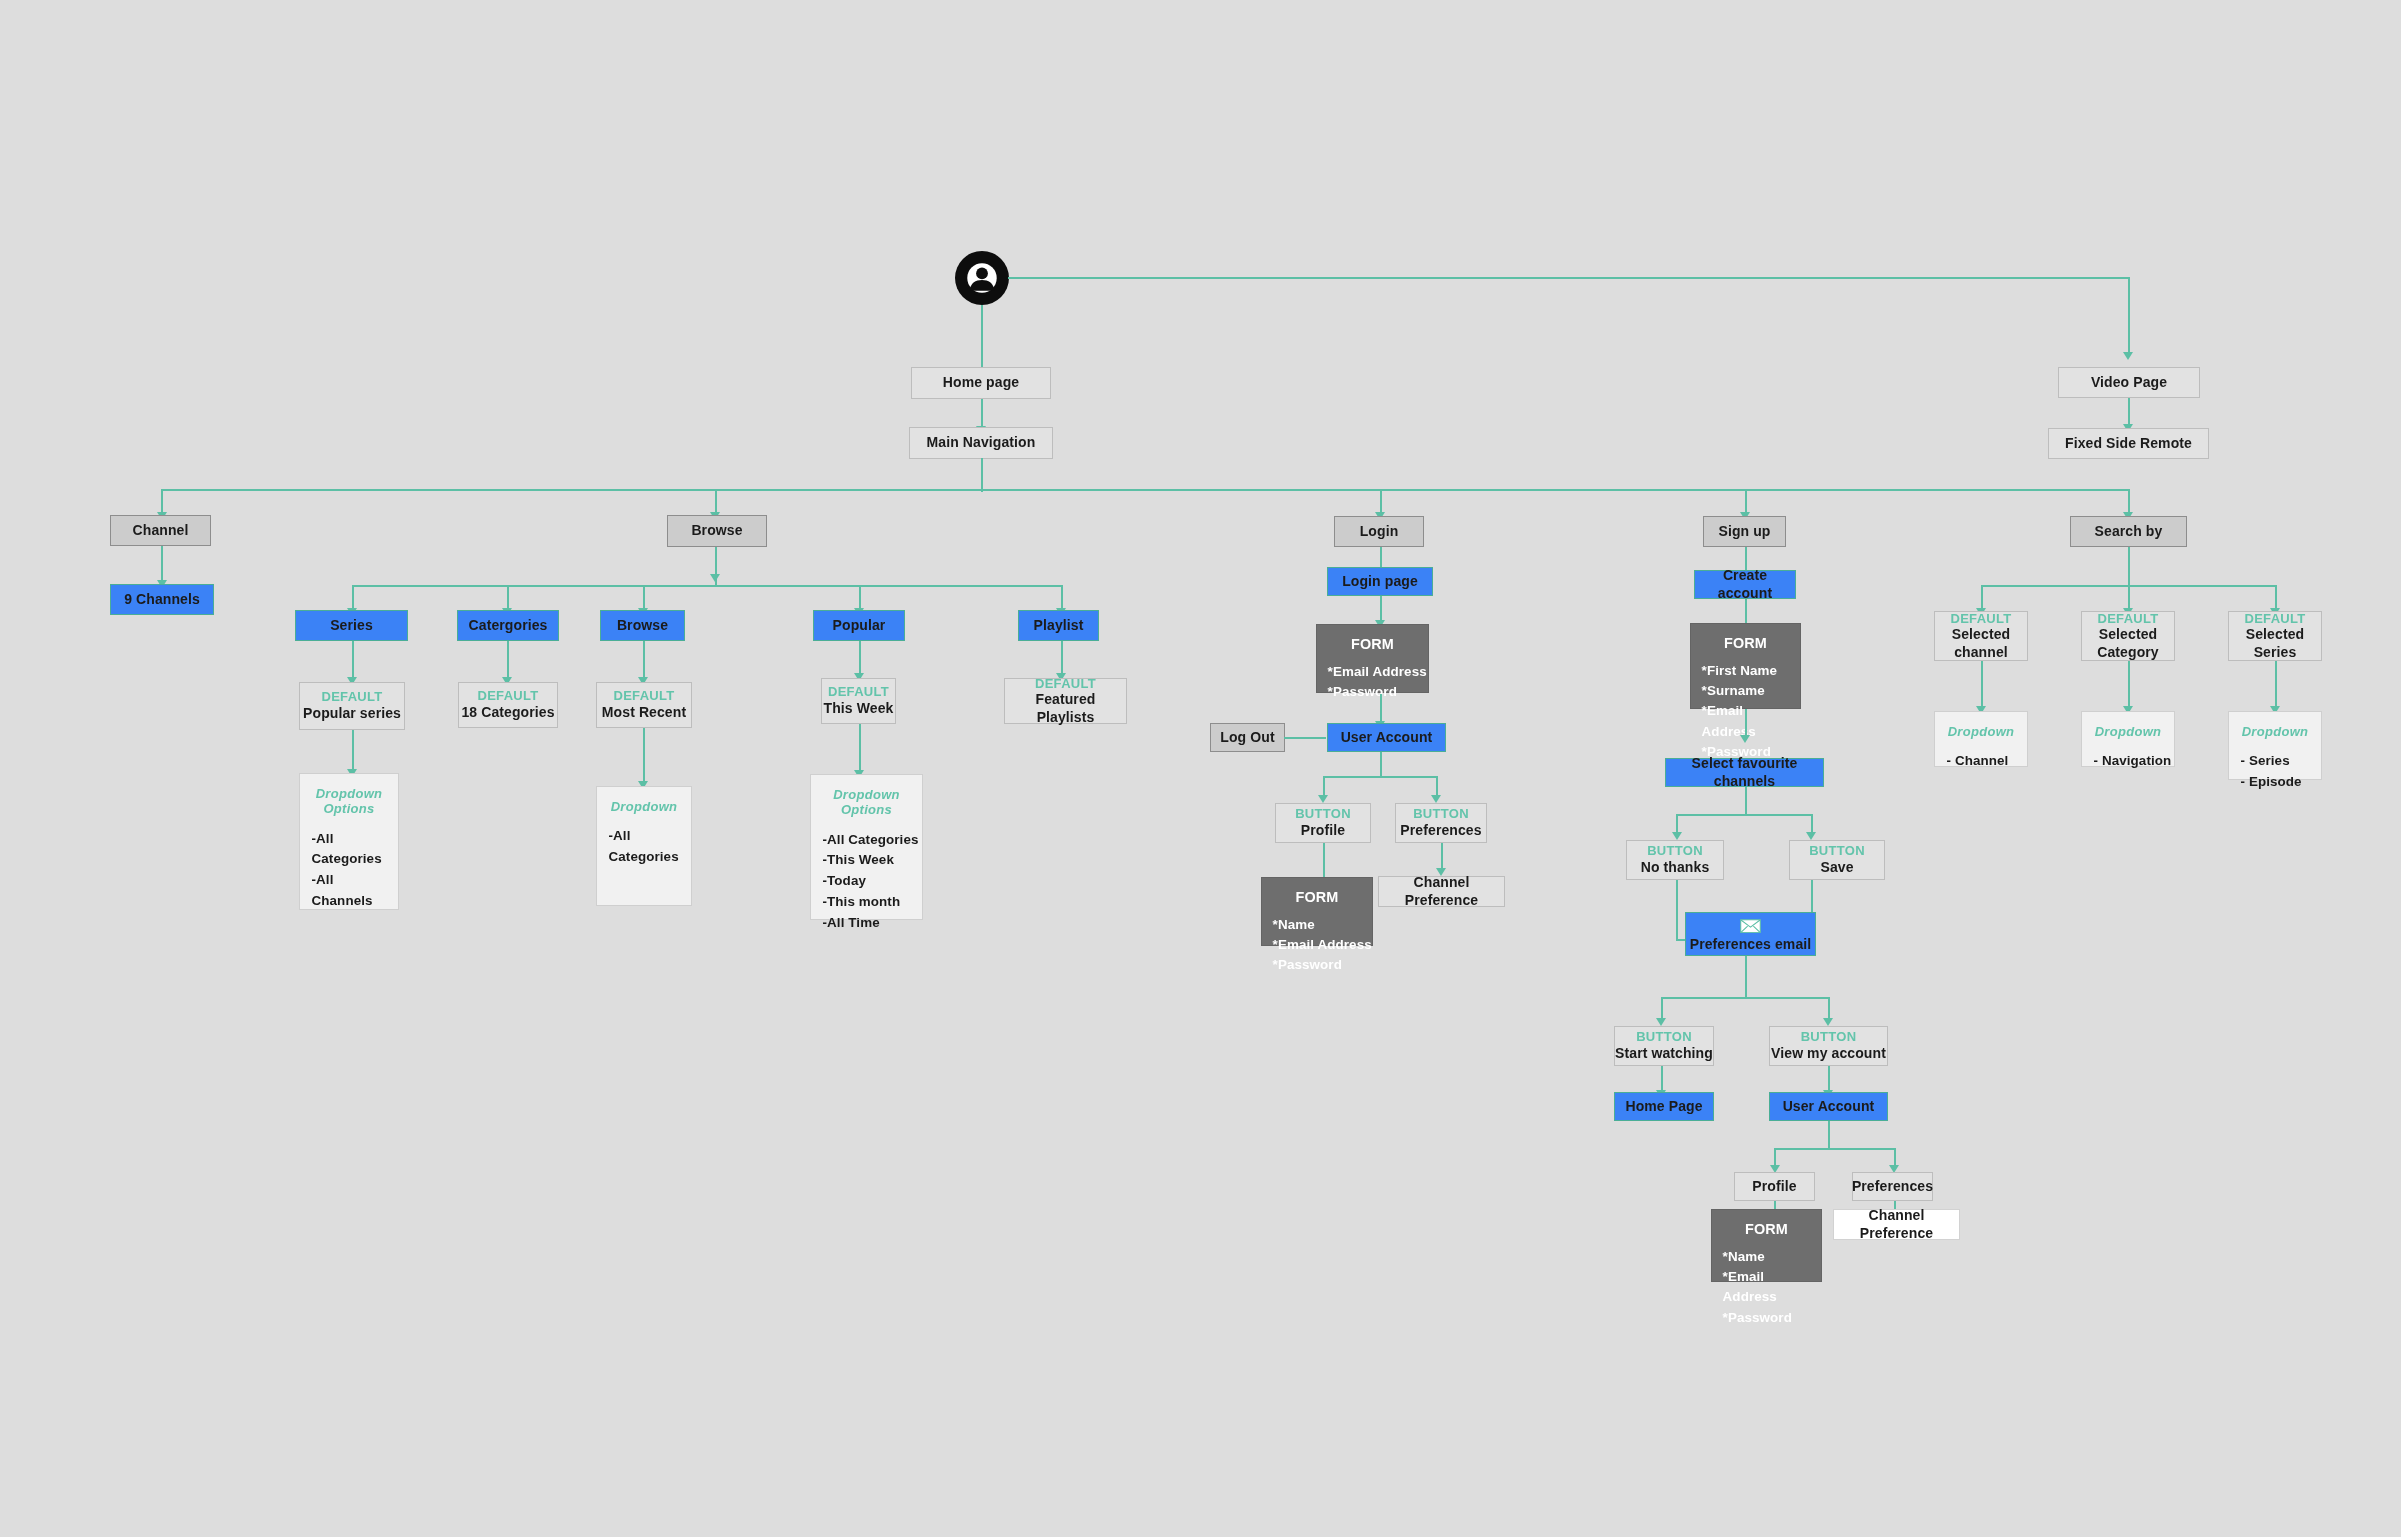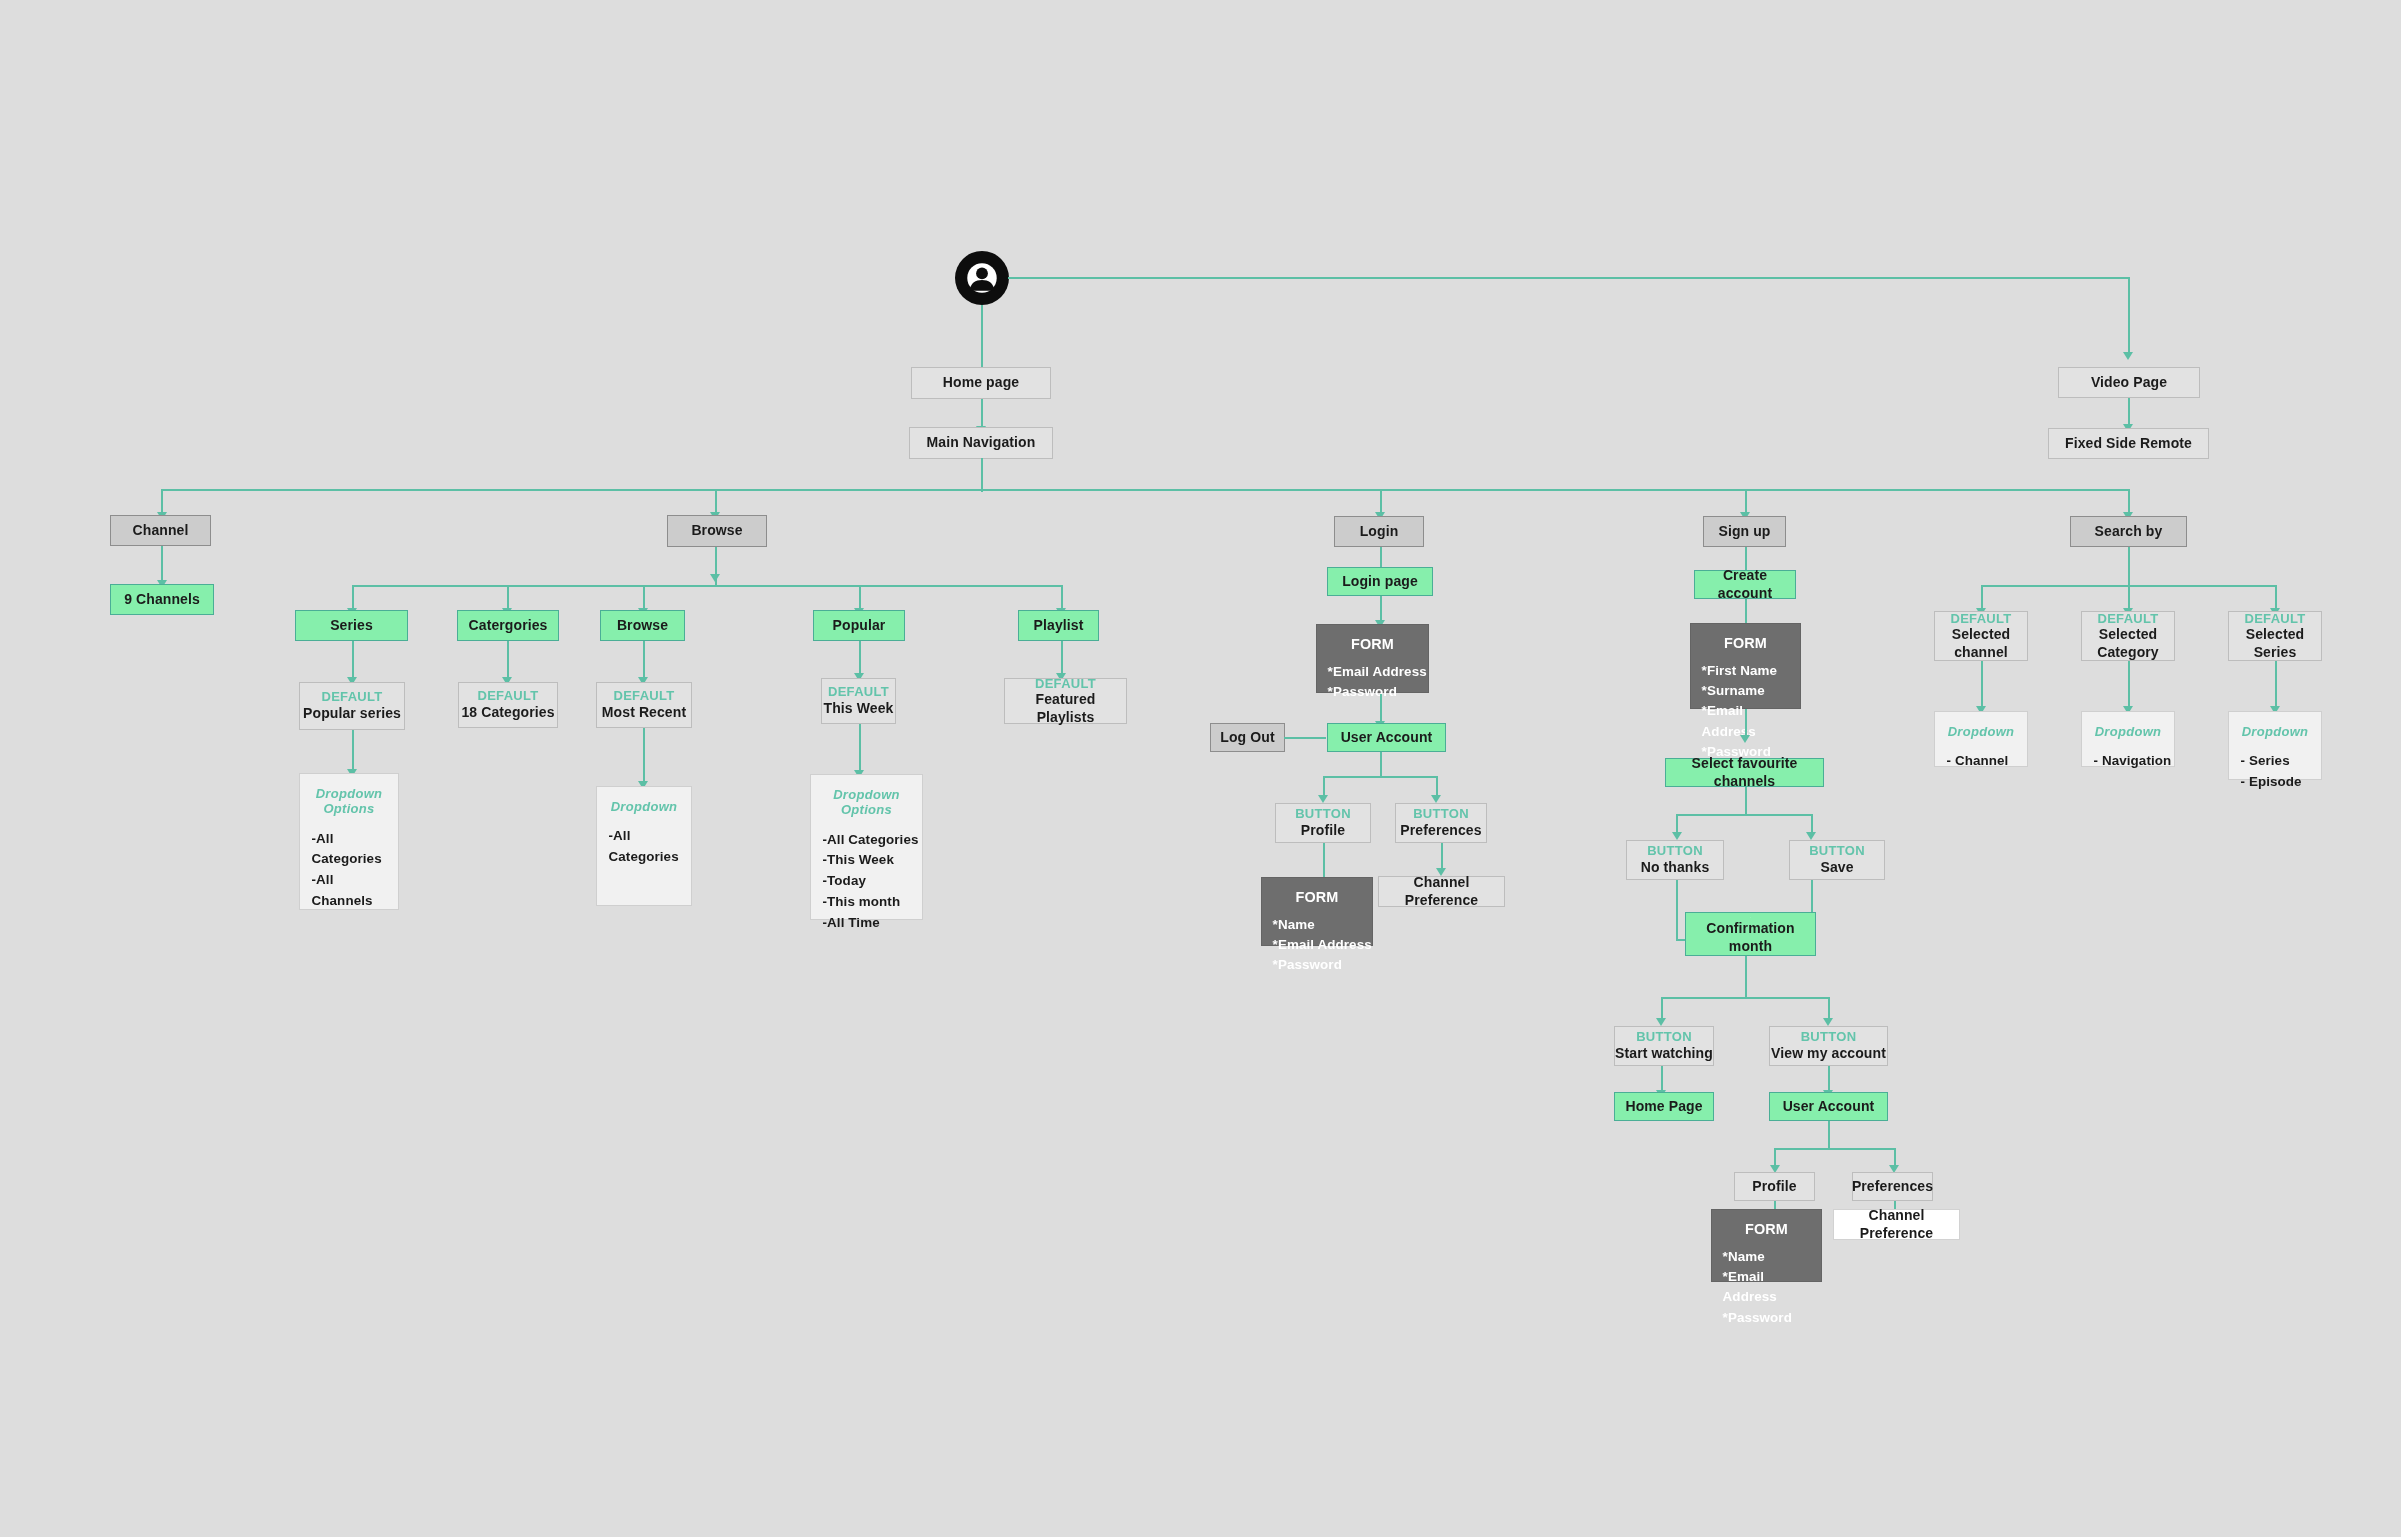--- a/index.html
+++ b/index.html
@@ -29,21 +29,21 @@
     letter-spacing: 0.1px;
     line-height: 1.25;
   }
   
   .n-grey {
     background: #cccccc;
     border: 1px solid #8d8d8d;
   }
   
   .n-teal {
-    background: #86efac;
+    background: #3b82f6;
     border: 1px solid #4aae96;
     color: #1b1b1b;
   }
   
   .n-light {
     background: #e2e2e2;
     border: 1px solid #bdbdbd;
   }
   
   .n-drop {
@@ -373,21 +373,21 @@
   <div class="ln lnh" style="left:1676px; top:939px; width:31px;"></div>
   <div class="ln lnv" style="left:1811px; top:880px; height:61px;"></div>
   <div class="ln lnh" style="left:1782px; top:939px; width:31px;"></div>
 
   <div class="node n-teal" style="left:1685px; top:912px; width:131px; height:44px; padding-top:3.8px;">
     <svg class="mail-icon" width="21" height="14.4" viewBox="0 0 22 15">
       <rect x="0.75" y="0.75" width="20.5" height="13.5" fill="#ffffff" stroke="#5cbfa5" stroke-width="1.1"></rect>
       <path d="M1 1 L11 8.4 L21 1" fill="none" stroke="#5cbfa5" stroke-width="1.1"></path>
       <path d="M1 14 L8 7.4 M21 14 L14 7.4" fill="none" stroke="#5cbfa5" stroke-width="1.1"></path>
     </svg>
-    <span class="body-txt">Confirmation month</span>
+    <span class="body-txt">Preferences email</span>
   </div>
 
   <div class="ln lnv" style="left:1745px; top:956px; height:43px;"></div>
   <div class="ln lnh" style="left:1661px; top:997px; width:169px;"></div>
   <div class="ln lnv" style="left:1661px; top:997px; height:25px;"></div>
   <div class="arrow" style="left:1656px; top:1018px;"></div>
   <div class="ln lnv" style="left:1828px; top:997px; height:25px;"></div>
   <div class="arrow" style="left:1823px; top:1018px;"></div>
 
   <div class="node n-light" style="left:1614px; top:1026px; width:100px; height:40px;">

